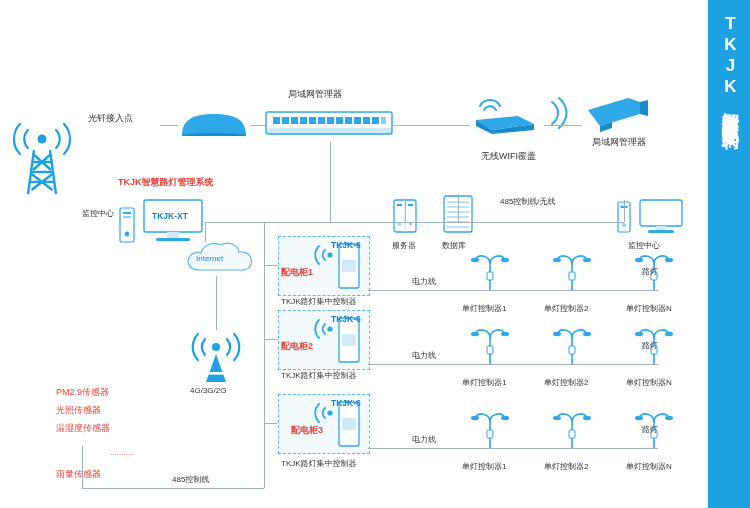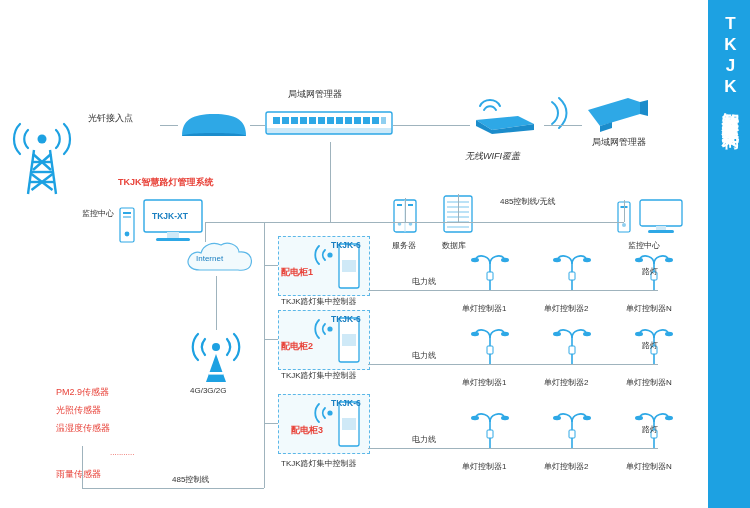--- a/index.html
+++ b/index.html
@@ -120,21 +120,21 @@
     <svg width="74" height="50" viewBox="0 0 74 50">
       <g stroke="#2ea8e6" stroke-width="2" fill="none" stroke-linecap="round">
         <path d="M10 18 C14 10 26 10 30 18"></path>
         <path d="M14 22 C17 17 23 17 26 22"></path>
       </g>
       <path d="M6 32 L48 28 L64 36 L22 42 Z" fill="#2ea8e6"></path>
       <path d="M6 32 L6 38 L22 46 L22 42 Z" fill="#1b8ccb"></path>
       <path d="M22 42 L64 36 L64 42 L22 46 Z" fill="#1b8ccb"></path>
     </svg>
   </div>
-  <div class="lbl" style="left:465px;top:150px;font-style:italic;">无线WIFI覆盖</div>
+  <div class="lbl" style="left:481px;top:150px;">无线WIFI覆盖</div>
 
   <div class="svgwrap" style="left:548px;top:96px;width:22px;height:34px;">
     <svg width="22" height="34" viewBox="0 0 22 34">
       <g stroke="#2ea8e6" stroke-width="2" fill="none" stroke-linecap="round">
         <path d="M4 6 C12 12 12 22 4 28"></path>
         <path d="M11 2 C21 11 21 23 11 32"></path>
       </g>
     </svg>
   </div>
 

